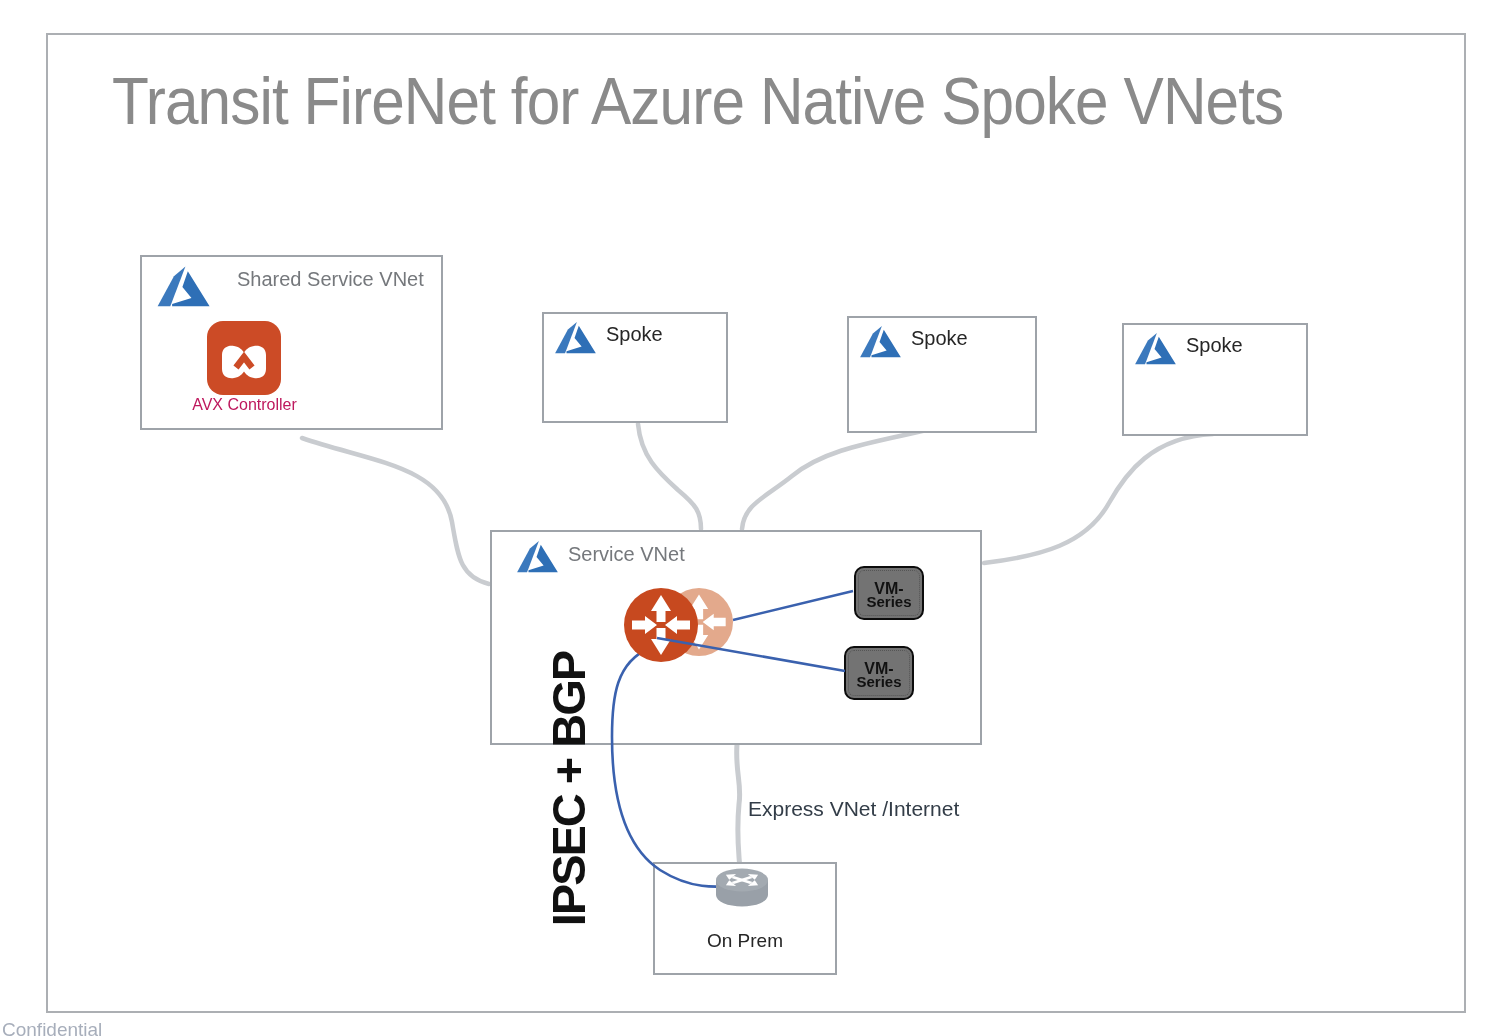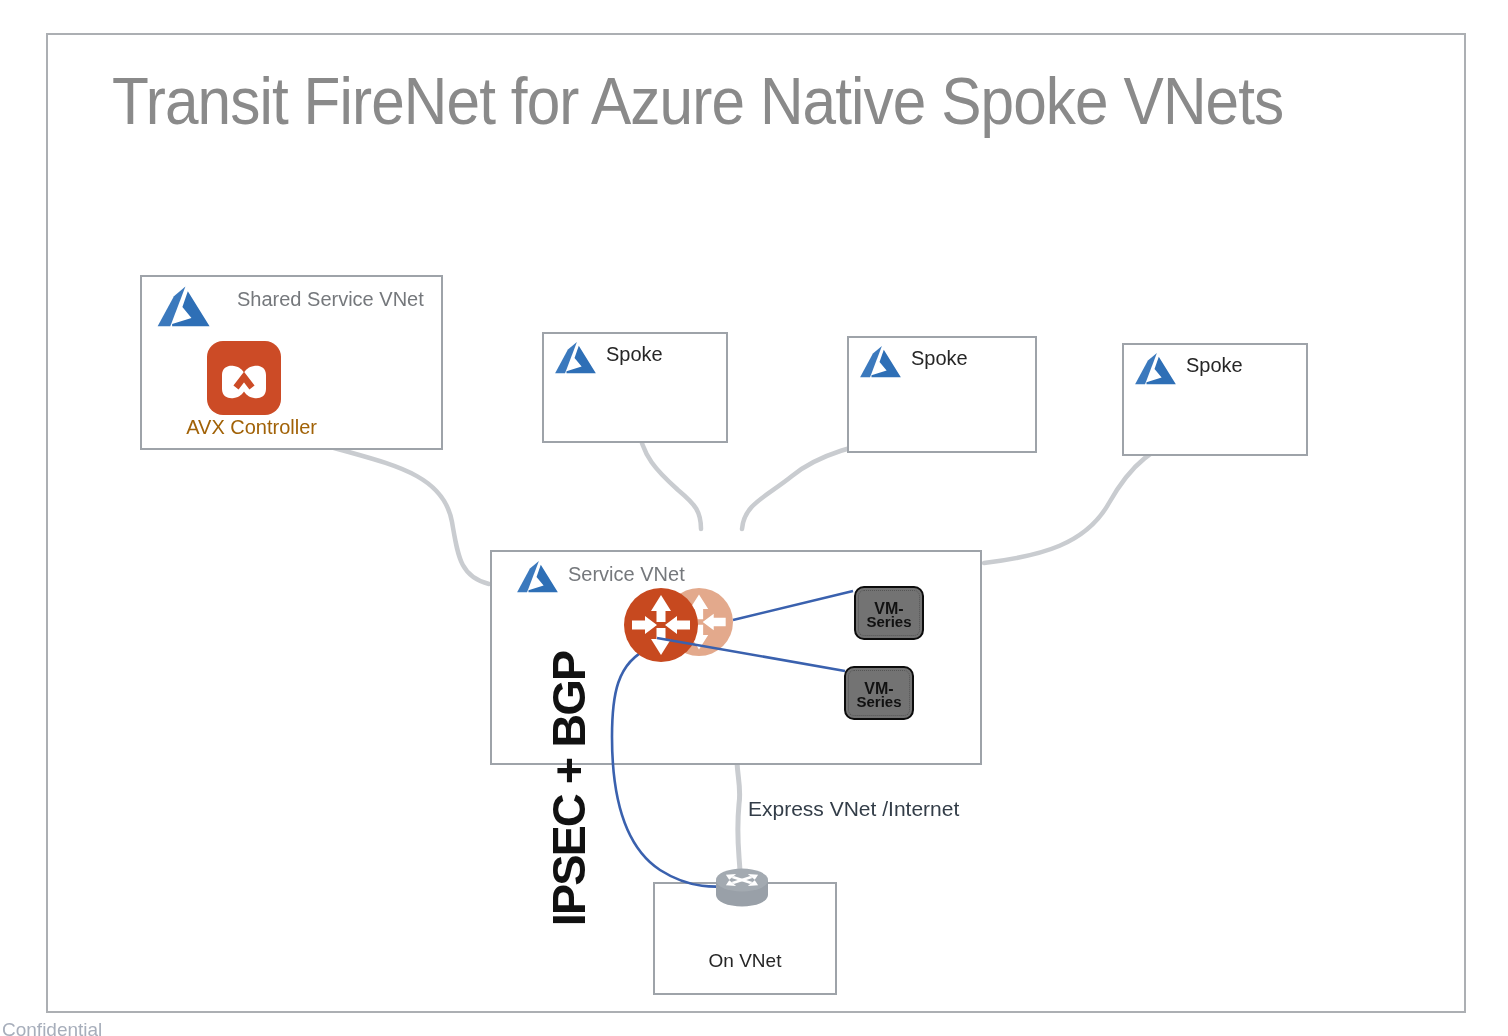--- a/index.html
+++ b/index.html
@@ -11,28 +11,28 @@
            border:2px solid var(--frame-border,#ACAFB3); background:transparent; z-index:0; }
 
   .title { position:absolute; left:112px; top:62px; font-size:67px; font-weight:400;
            letter-spacing:-1px; color:var(--title-gray,#8A8A8A); white-space:nowrap;
            transform:scaleX(0.9); transform-origin:0 0; z-index:4; }
 
   svg.layer { position:absolute; left:0; top:0; width:1508px; height:1036px; }
   #wires { z-index:1; }
   #gateway-layer { z-index:3; pointer-events:none; }
 
-  .box { position:absolute; background:#fff; border:2px solid var(--box-border,#9EA3A9); z-index:2;margin-top:20px; }
+  .box { position:absolute; background:#fff; border:2px solid var(--box-border,#9EA3A9); z-index:2; }
   .box-label { position:absolute; font-size:20px; color:var(--label-gray,#75787C); white-space:nowrap; }
   .box-label.dark { color:var(--text-dark,#262626); }
   .azure-logo { position:absolute; display:block; }
 
   .avx-icon { position:absolute; left:65px; top:64px; width:74px; height:74px; }
-  .avx-label { position:absolute; left:30px; top:139px; width:145px; text-align:right;
-               font-size:20px; color:#a16207; }
+  .avx-label { position:absolute; left:30px; top:139px; width:145px; text-align:center;
+               font-size:16px; color:#be185d; }
 
   .vmbox { position:absolute; width:70px; height:54px; border:2.5px solid var(--vm-border,#0C0C0C);
            border-radius:10px; background:#737373; display:flex; flex-direction:column;
            align-items:center; justify-content:center; z-index:2; }
   .vmbox::before { content:""; position:absolute; inset:2px; border:1.5px dotted #555;
                    border-radius:6px; }
   .vm-line1 { font-size:16px; font-weight:700; color:#111; line-height:15px; margin-top:1px; }
   .vm-line2 { font-size:15px; font-weight:700; color:#111; line-height:11px; }
 
   .ipsec { position:absolute; left:415px; top:765px; width:300px; height:48px;
@@ -126,21 +126,21 @@
       <div class="vm-line1">VM-</div>
       <div class="vm-line2">Series</div>
     </div>
     <div class="vmbox" style="left:352px; top:114px;">
       <div class="vm-line1">VM-</div>
       <div class="vm-line2">Series</div>
     </div>
   </div>
 
   <div class="box" style="left:653px; top:862px; width:184px; height:113px;">
-    <div class="onprem-label">On VNet</div>
+    <div class="onprem-label">On Prem</div>
   </div>
 
   <svg id="gateway-layer" class="layer" viewBox="0 0 1508 1036">
     <path fill="none" style="stroke:var(--link-blue,#3A61AE)" stroke-width="2.6" d="M 650,648 C 616,662 612,697 612,737 C 612,792 622,845 660,870 C 690,889 715,888 741,885"></path>
     <g>
       <circle cx="699" cy="622" r="34" style="fill:var(--gateway-orange-faded,#E3A98C)"></circle>
       <use href="#gw-arrows" transform="translate(699,622) scale(0.92)"></use>
     </g>
     <g>
       <circle cx="661" cy="625" r="37" style="fill:var(--gateway-orange,#C7491F)"></circle>

